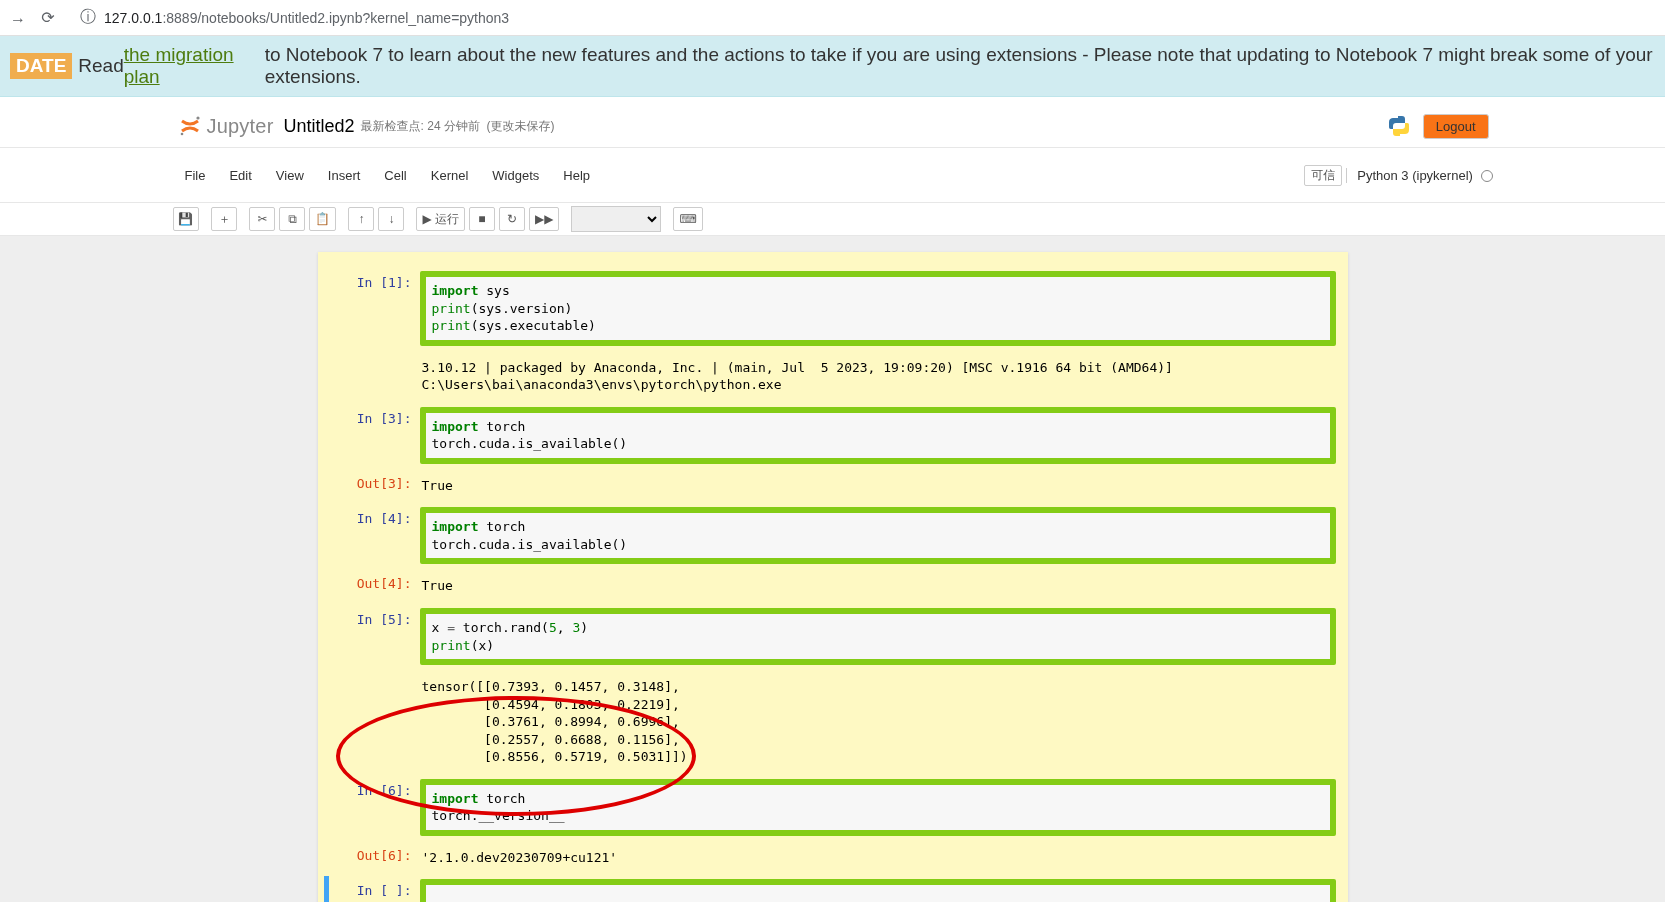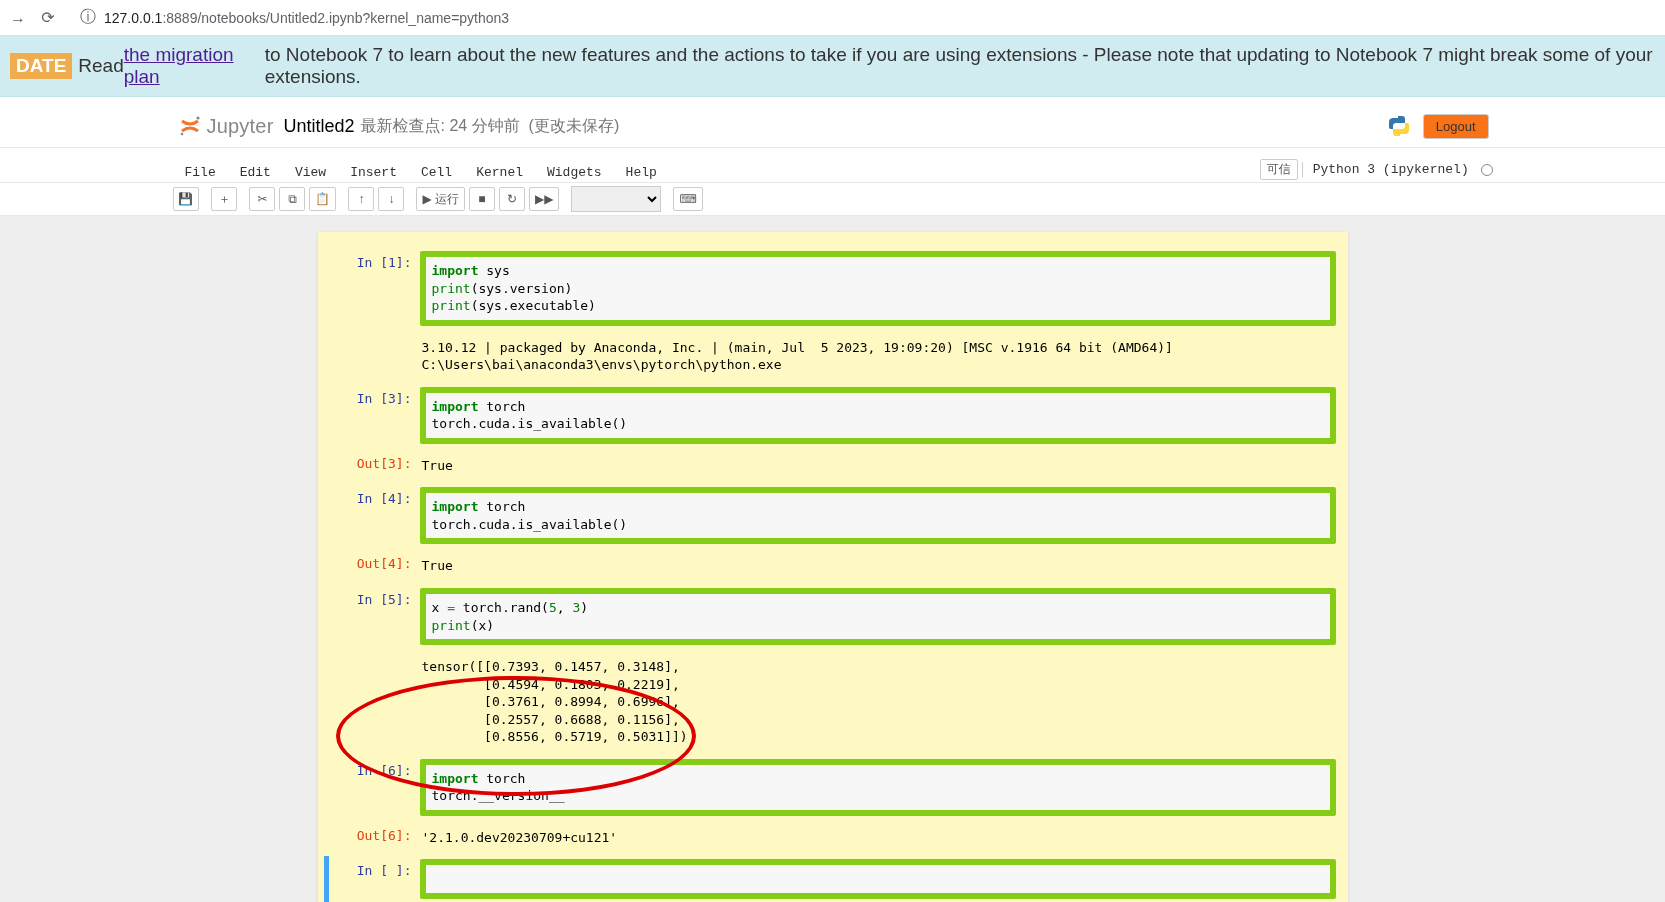--- a/index.html
+++ b/index.html
@@ -5,33 +5,33 @@
 * { box-sizing: border-box; margin: 0; padding: 0; }
 body { font-family: "Helvetica Neue", Helvetica, Arial, sans-serif; font-size: 13px; background: #fff; color: #000; }
 
 .browser-bar { display: flex; align-items: center; height: 36px; padding: 0 8px; gap: 10px; border-bottom: 1px solid #e0e0e0; }
 .browser-bar .nav-icon { color: #5f6368; font-size: 16px; display: inline-flex; align-items: center; justify-content: center; width: 20px; }
 .url-pill { display: flex; align-items: center; gap: 6px; height: 28px; border-radius: 14px; padding: 0 10px; font-size: 14px; color: #5f6368; }
 .url-text { color: #202124; }
 
 .banner { background: #d1ecf1; color: #333; padding: 8px 10px; font-size: 19px; border-bottom: 1px solid #bee5eb; display: flex; align-items: center; }
 .banner .tag { background: #f0ad4e; color: #fff; padding: 2px 6px; font-weight: bold; margin-right: 6px; }
-.banner a { color: #4c1d95; }
+.banner a { color: #4d7c0f; }
 
 .header { max-width: 1340px; margin: 0 auto; padding: 8px 14px 0 14px; display: flex; align-items: center; height: 50px; }
 .logo-area { display: flex; align-items: center; gap: 4px; justify-content: flex-end; }
 .logo-text { font-size: 20px; color: #888; letter-spacing: 0.2px; }
 .notebook-name { font-size: 18px; color: #000; margin-left: 10px; }
-.checkpoint { font-size: 16px; color: #777; margin-left: 6px; }
+.checkpoint { font-size: 12px; color: #777; margin-left: 6px; }
 .spacer { flex: 1; }
 .kernel-logo { width: 24px; height: 24px; }
 .logout-btn { border: 1px solid #ccc; background: #f97316; padding: 4px 12px; border-radius: 3px; font-size: 13px; color: #333; margin-left: 12px; }
 
 .menubar-wrap { border-top: 1px solid #e7e7e7; border-bottom: 1px solid #e7e7e7; }
-.menubar { max-width: 1340px; margin: 2px auto; display: flex; align-items: flex-end; height: 30px; padding: 0 10px; font-size: 13px; color: #333; font-family: Liberation Mono, monospace; }
+.menubar { max-width: 1340px; margin: 12px auto; display: flex; align-items: center; height: 30px; padding: 0 10px; font-size: 13px; color: #333; }
 .menubar .menu-item { padding: 0 12px; cursor: pointer; }
 .menubar .right { margin-left: auto; display: flex; align-items: center; gap: 4px; }
 .trusted { border: 1px solid #ccc; padding: 1px 6px; border-radius: 2px; font-size: 12px; color: #555; }
 .kernel-name { font-size: 13px; color: #333; border-left: 1px solid #ccc; padding-left: 10px; }
 .kernel-ind { display: inline-block; width: 12px; height: 12px; border: 1px solid #888; border-radius: 50%; margin-left: 4px; vertical-align: middle; }
 
 .toolbar-wrap { border-bottom: 1px solid #e7e7e7; background: #fff; }
 .toolbar { max-width: 1340px; margin: 0 auto; display: flex; align-items: center; height: 32px; padding: 2px 10px; gap: 4px; }
 .tb-btn { border: 1px solid #ccc; background: #fff; height: 24px; min-width: 26px; display: inline-flex; align-items: center; justify-content: center; border-radius: 2px; font-size: 12px; color: #555; padding: 0 5px; }
 .tb-sep { width: 4px; }

